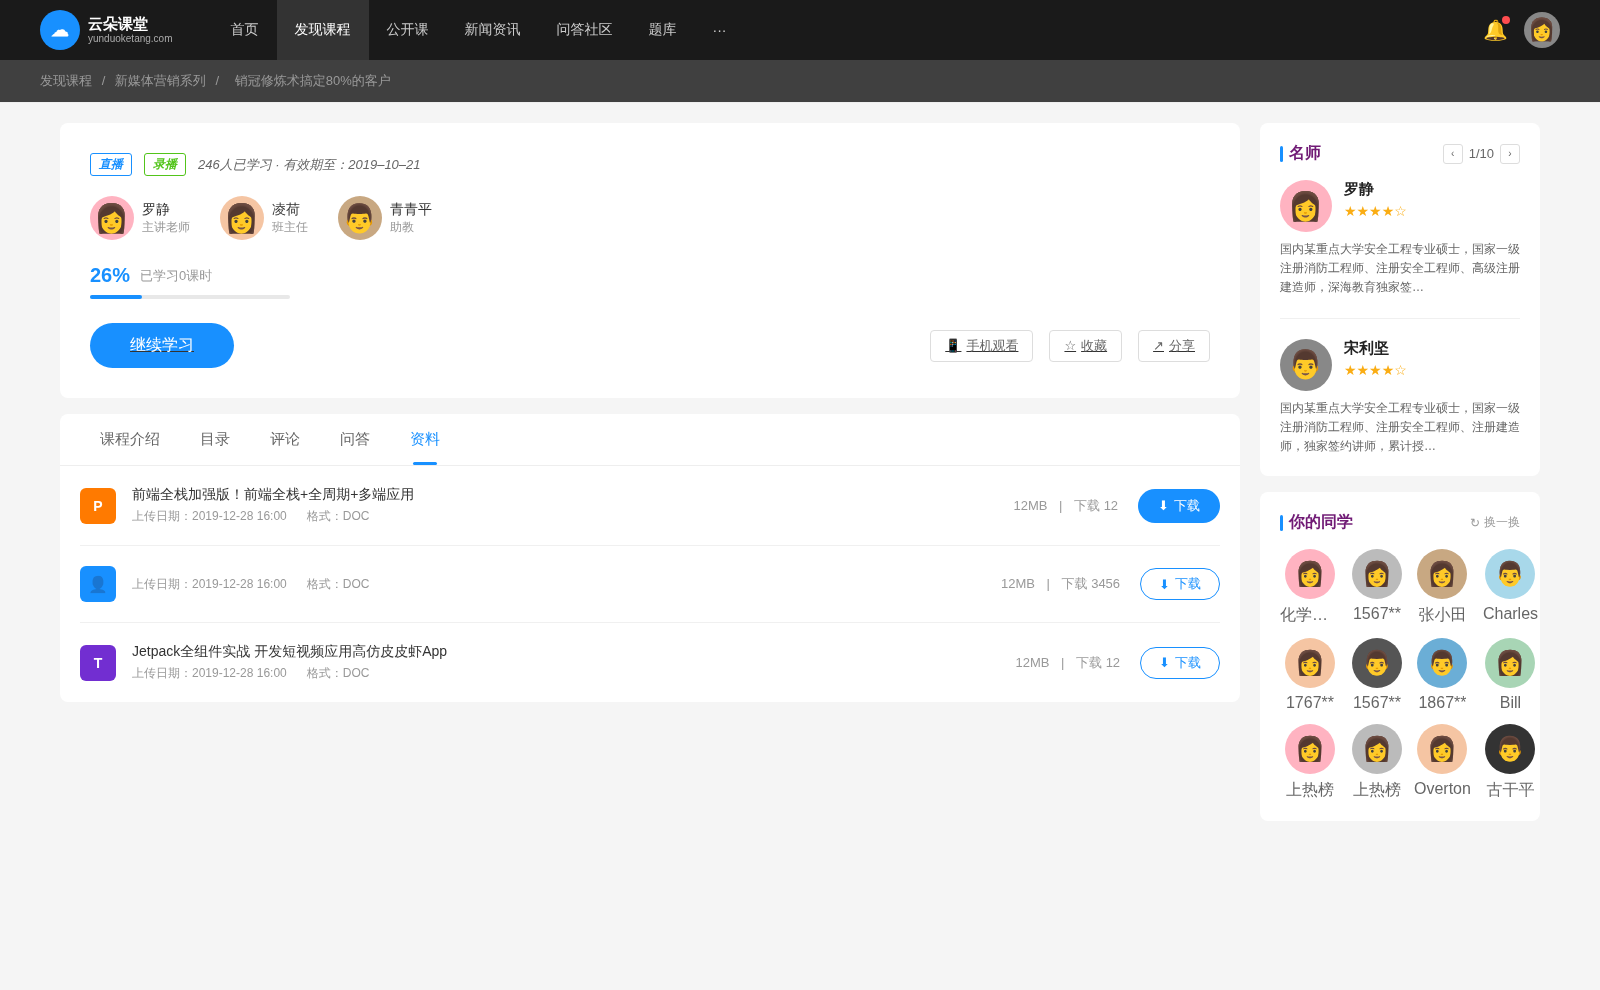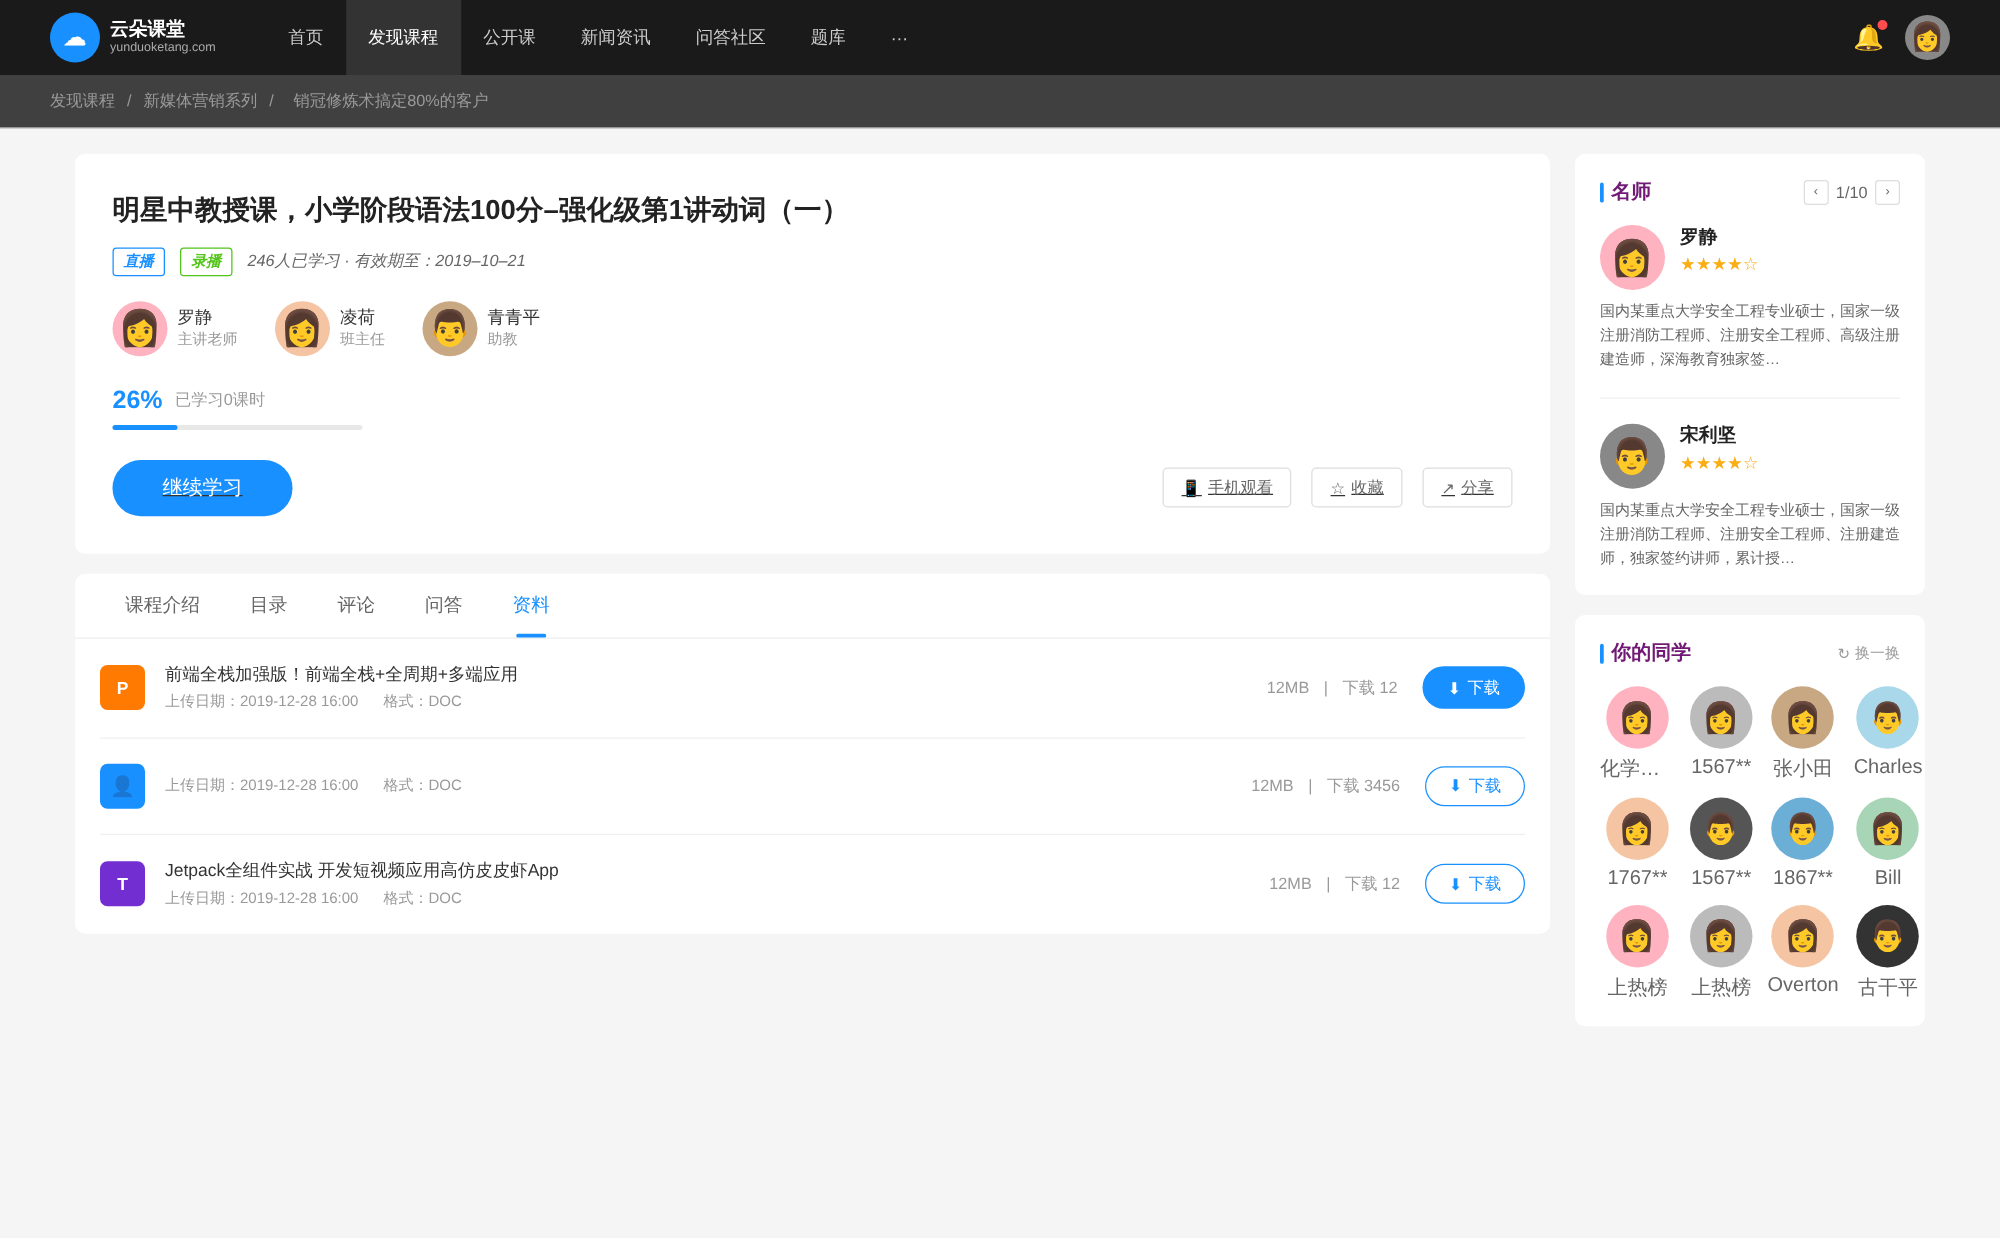--- a/index.html
+++ b/index.html
@@ -143,21 +143,20 @@
   <a href="#">新媒体营销系列</a>
   <span> / </span>
   <span>销冠修炼术搞定80%的客户</span>
 </div>
 
 <div class="main-container">
 
   <div class="left-content">
 
     <div class="course-card">
-      <div class="course-title">明星中教授课，小学阶段语法100分–强化级第1讲动词（一）</div>
       <div class="course-meta">
         <span class="tag tag-live">直播</span>
         <span class="tag tag-rec">录播</span>
         <span>246人已学习 · 有效期至：2019–10–21</span>
       </div>
 
       <div class="teachers">
         <div class="teacher">
           <div class="teacher-avatar-placeholder av-pink" style="font-size:28px;border-radius:50%;width:44px;height:44px;display:flex;align-items:center;justify-content:center;">👩</div>
           <div class="teacher-info">

